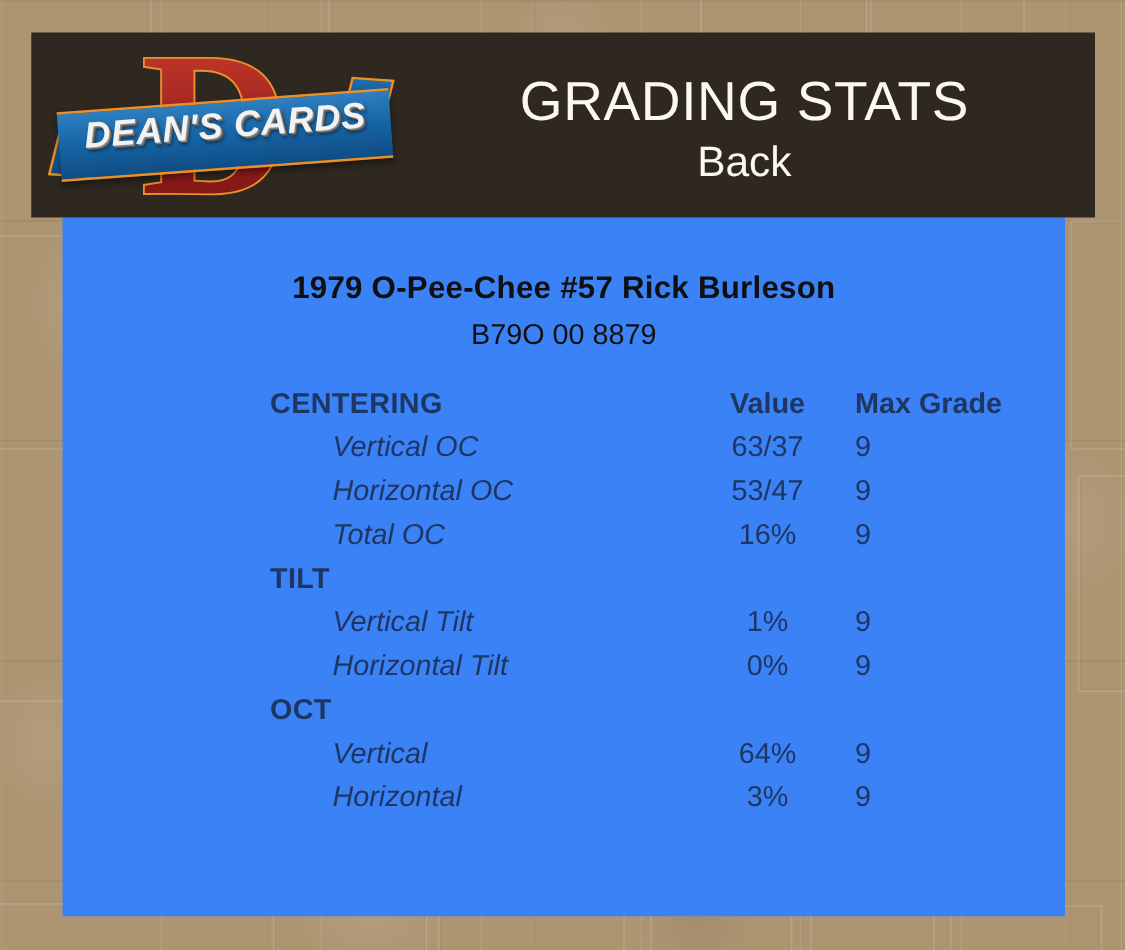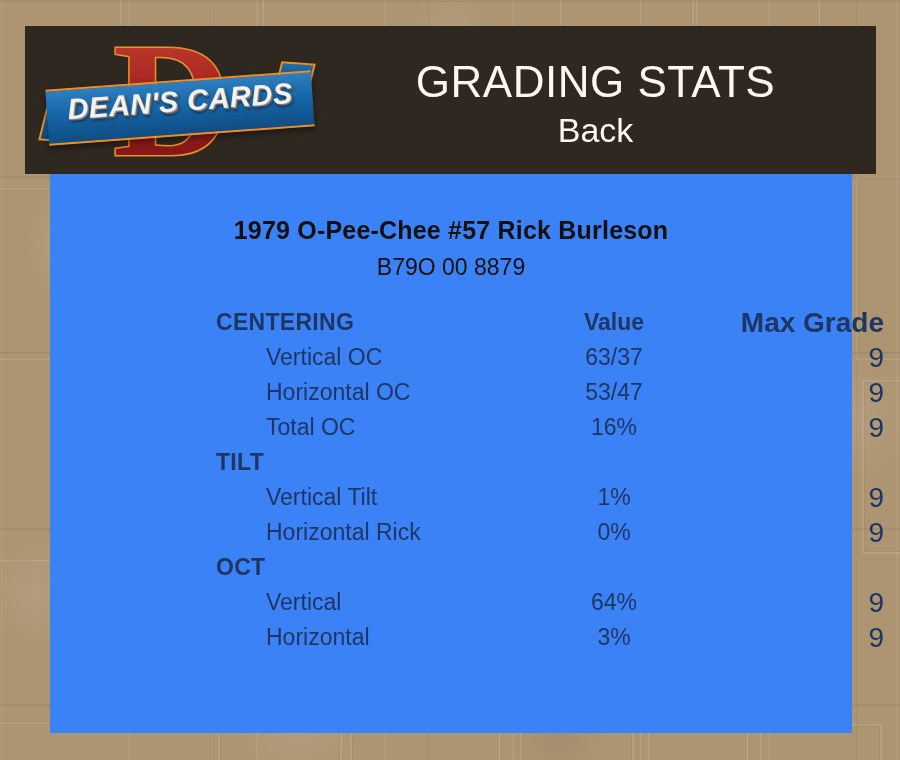--- a/index.html
+++ b/index.html
@@ -233,34 +233,35 @@
     font-size: 23px;
     white-space: nowrap;
   }
   .row.section > .cell-label {
     font-weight: bold;
     letter-spacing: .3px;
   }
   .row.item > .cell-label {
     left: 155px;
     font-weight: normal;
+    font-style: italic;
   }
   .cell-value {
     position: absolute;
     left: 403px;
     width: 200px;
     text-align: center;
     font-size: 23px;
   }
   .cell-grade {
     position: absolute;
     left: 573px;
     width: 200px;
-    text-align: right;
-    font-size: 28px;
+    text-align: left;
+    font-size: 23px;
   }
   .row.header .cell-value,
   .row.header .cell-grade {
     font-weight: bold;
   }
 </style>
 </head>
 <body>
 
 <div id="page">
@@ -330,21 +331,21 @@
           <span class="cell-label">TILT</span>
           <span class="cell-value"></span>
           <span class="cell-grade"></span>
         </div>
         <div class="row item">
           <span class="cell-label">Vertical Tilt</span>
           <span class="cell-value">1%</span>
           <span class="cell-grade">9</span>
         </div>
         <div class="row item">
-          <span class="cell-label">Horizontal Rick</span>
+          <span class="cell-label">Horizontal Tilt</span>
           <span class="cell-value">0%</span>
           <span class="cell-grade">9</span>
         </div>
         <div class="row section">
           <span class="cell-label">OCT</span>
           <span class="cell-value"></span>
           <span class="cell-grade"></span>
         </div>
         <div class="row item">
           <span class="cell-label">Vertical</span>

